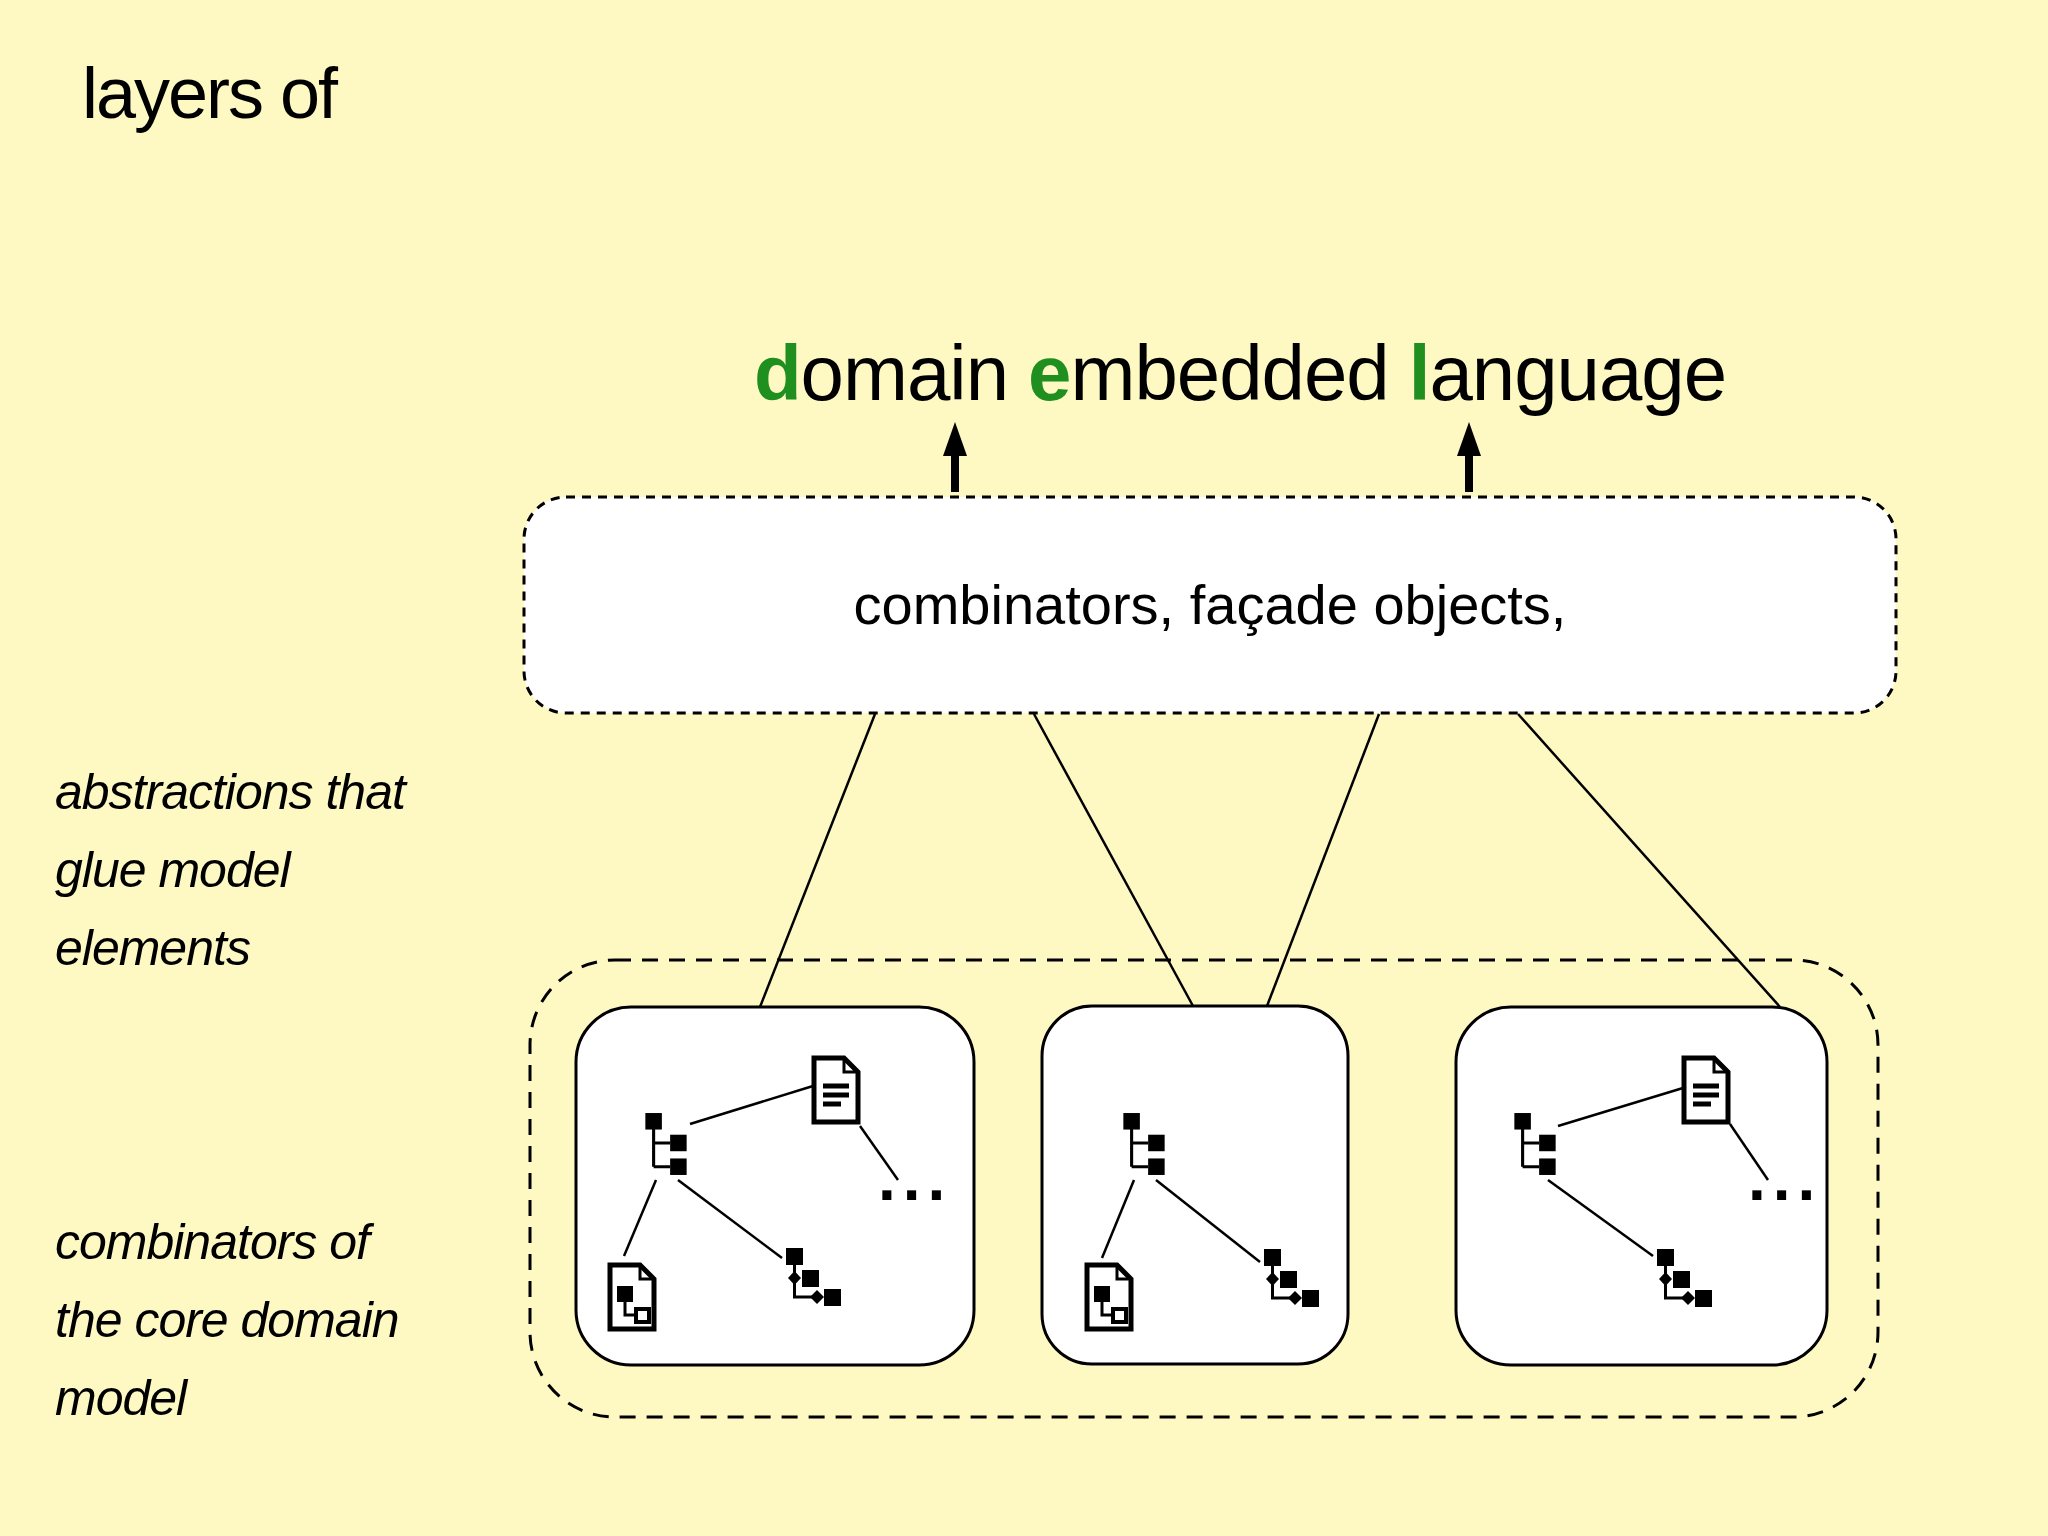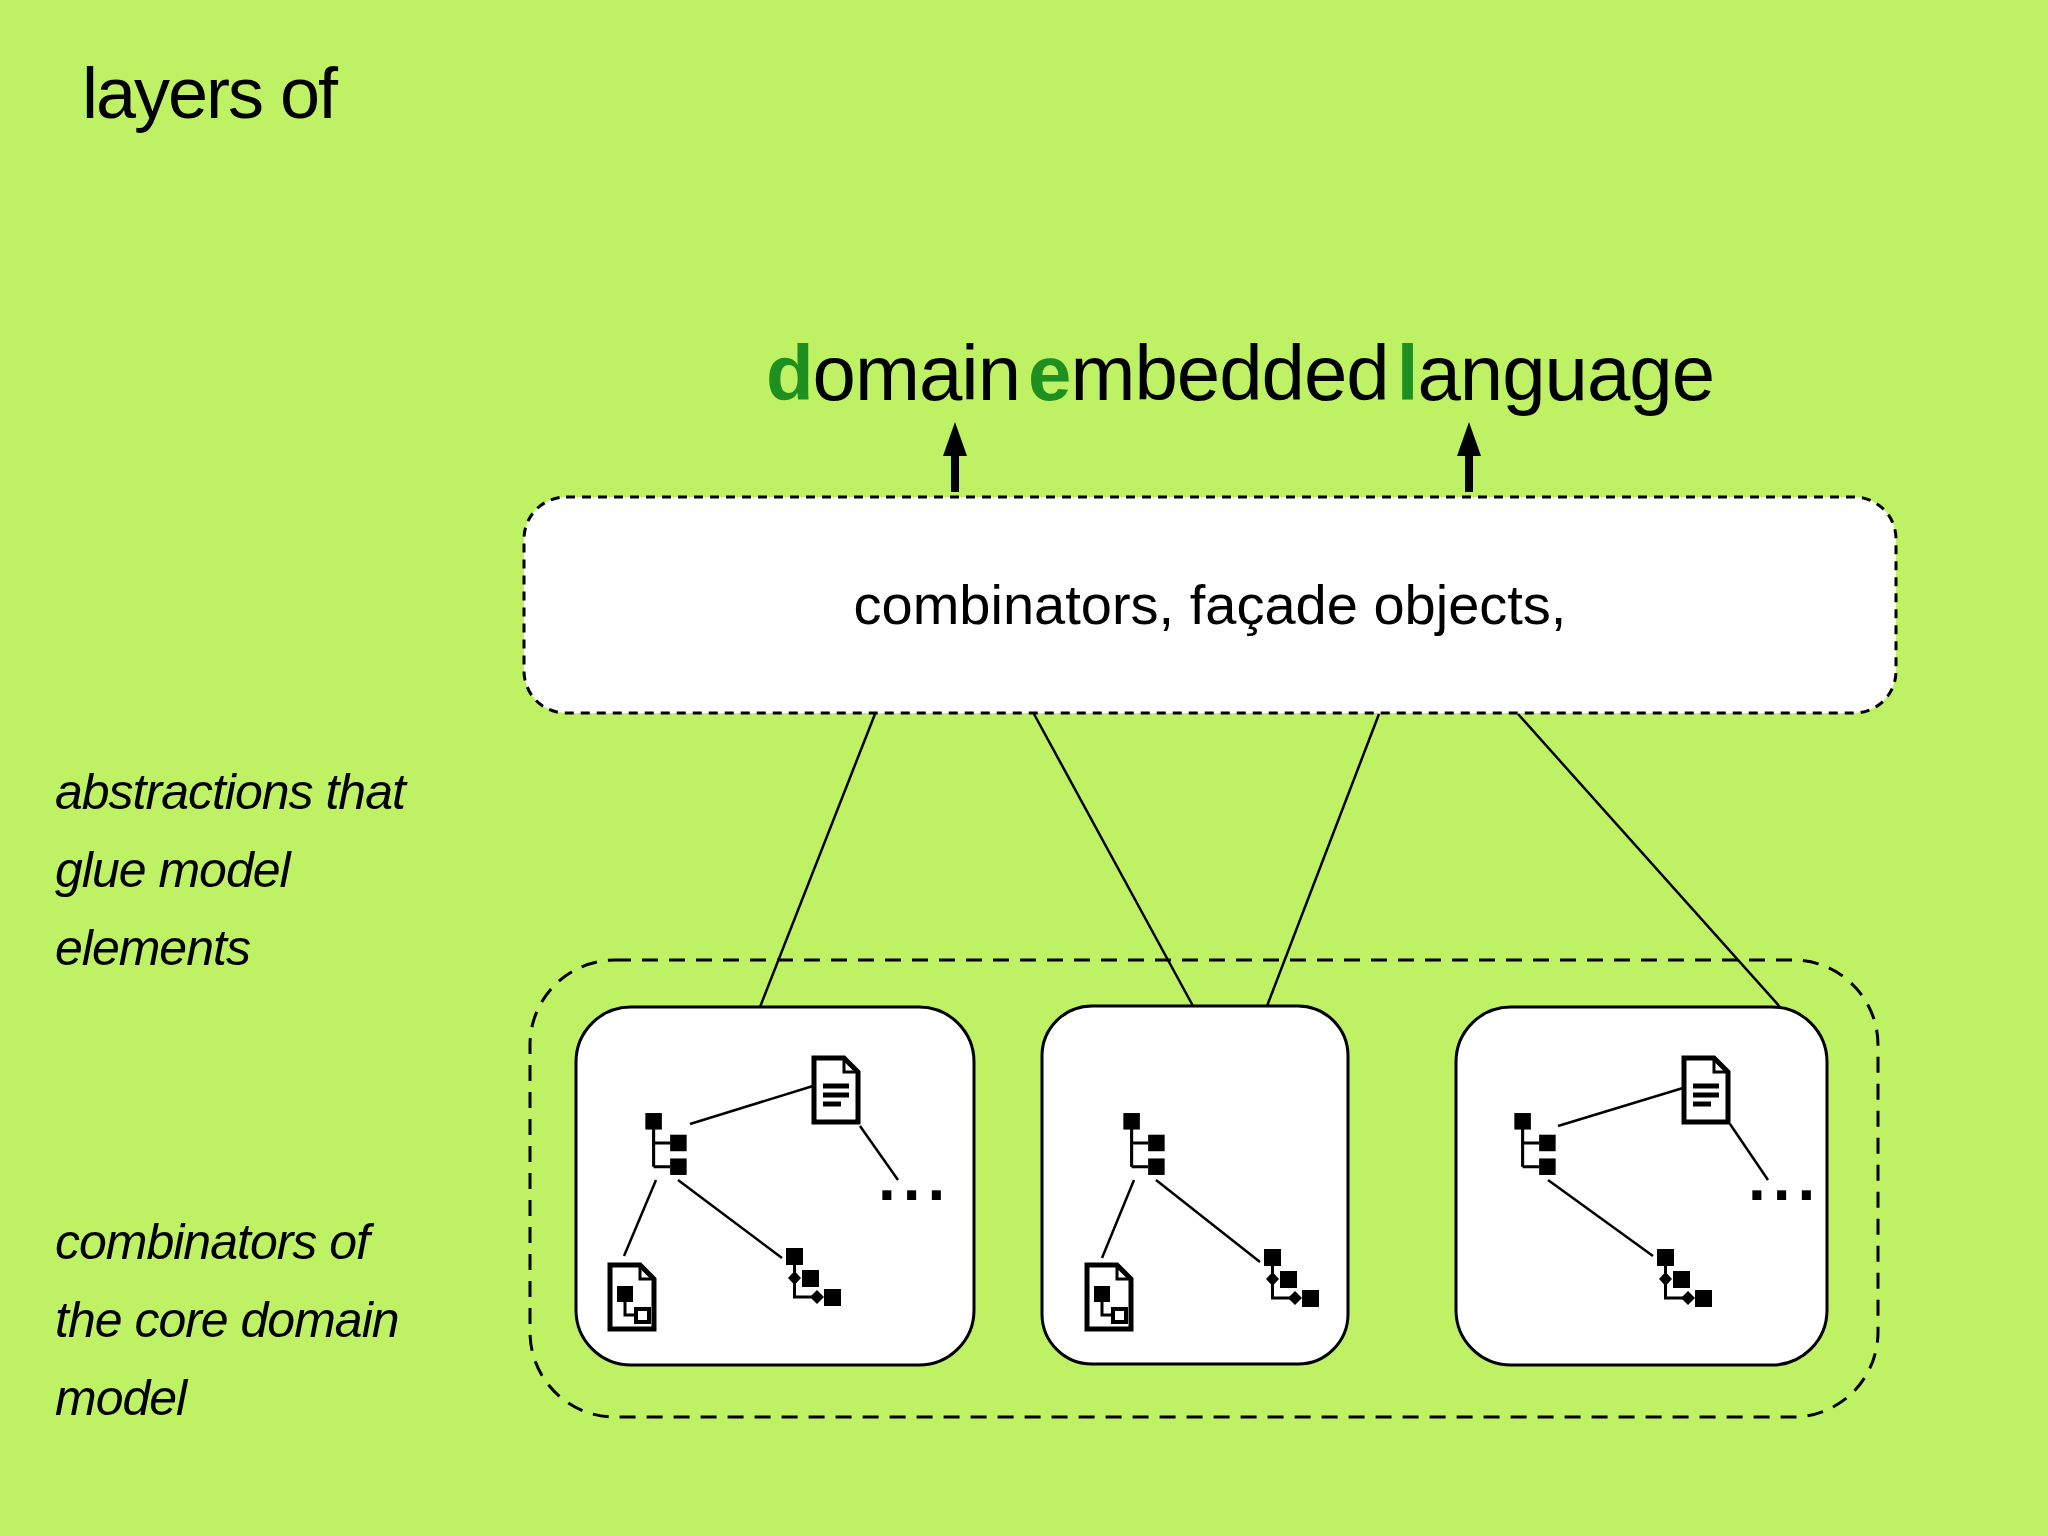--- a/index.html
+++ b/index.html
@@ -1,20 +1,20 @@
 <!DOCTYPE html>
 <html style="--accent: #1f8f1f;"><head>
 <meta charset="utf-8">
 <style>
   html, body { margin: 0; padding: 0; background: #ffffff; }
   .slide {
     position: relative;
     width: 2048px;
     height: 1536px;
-    background: #bef264;
+    background: #fef9c3;
     font-family: "Liberation Sans", sans-serif;
     color: #000;
     overflow: hidden;
   }
   .diagram-svg { position: absolute; left: 0; top: 0; }
 
   .title {
     position: absolute;
     left: 82px;
     top: 52px;
@@ -26,21 +26,21 @@
   .title-prefix { font-size: 72px; font-weight: 400; }
   .title-emphasis { font-size: 120px; font-weight: 700; letter-spacing: -3px; }
 
   .dsel {
     position: absolute;
     left: 560px;
     top: 328px;
     width: 1360px;
     display: flex;
     justify-content: center;
-    gap: 8px;
+    gap: 20px;
     font-size: 78px;
     letter-spacing: -1px;
     white-space: nowrap;
   }
   .dsel-initial { color: var(--accent, #1f8f1f); font-weight: 700; }
 
   .glue-box-text {
     position: absolute;
     left: 524px;
     top: 497px;

